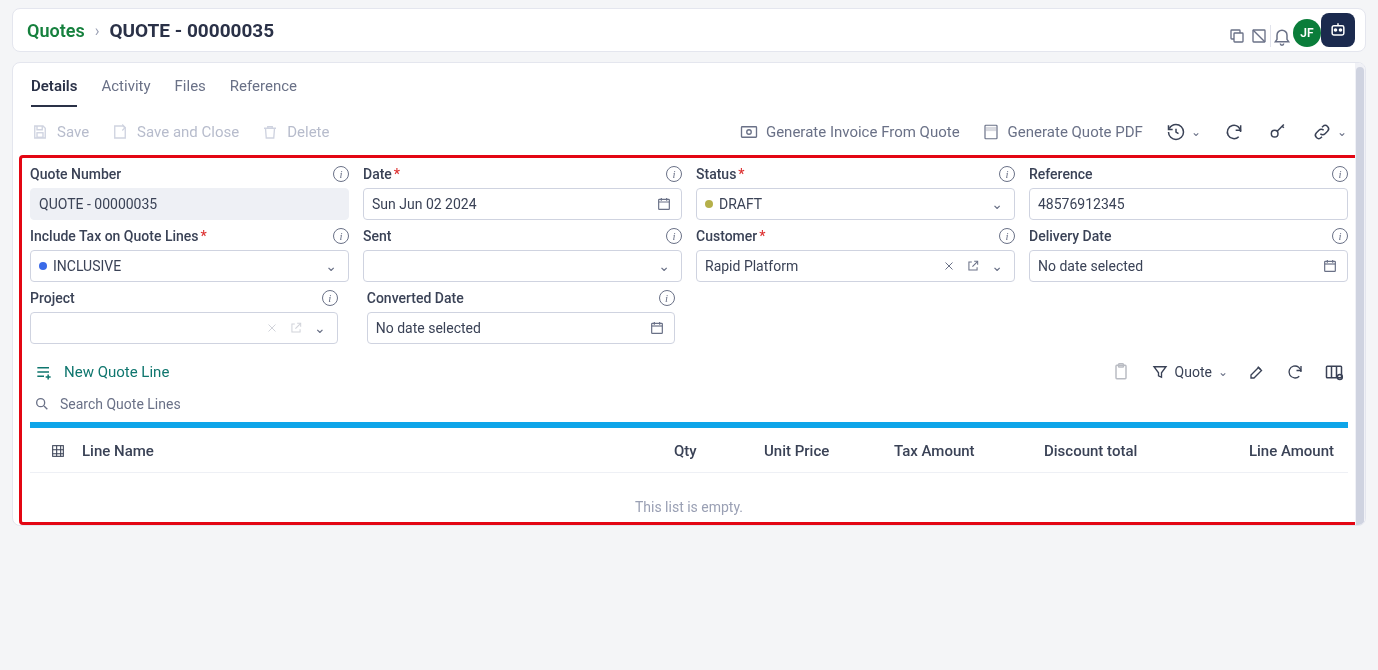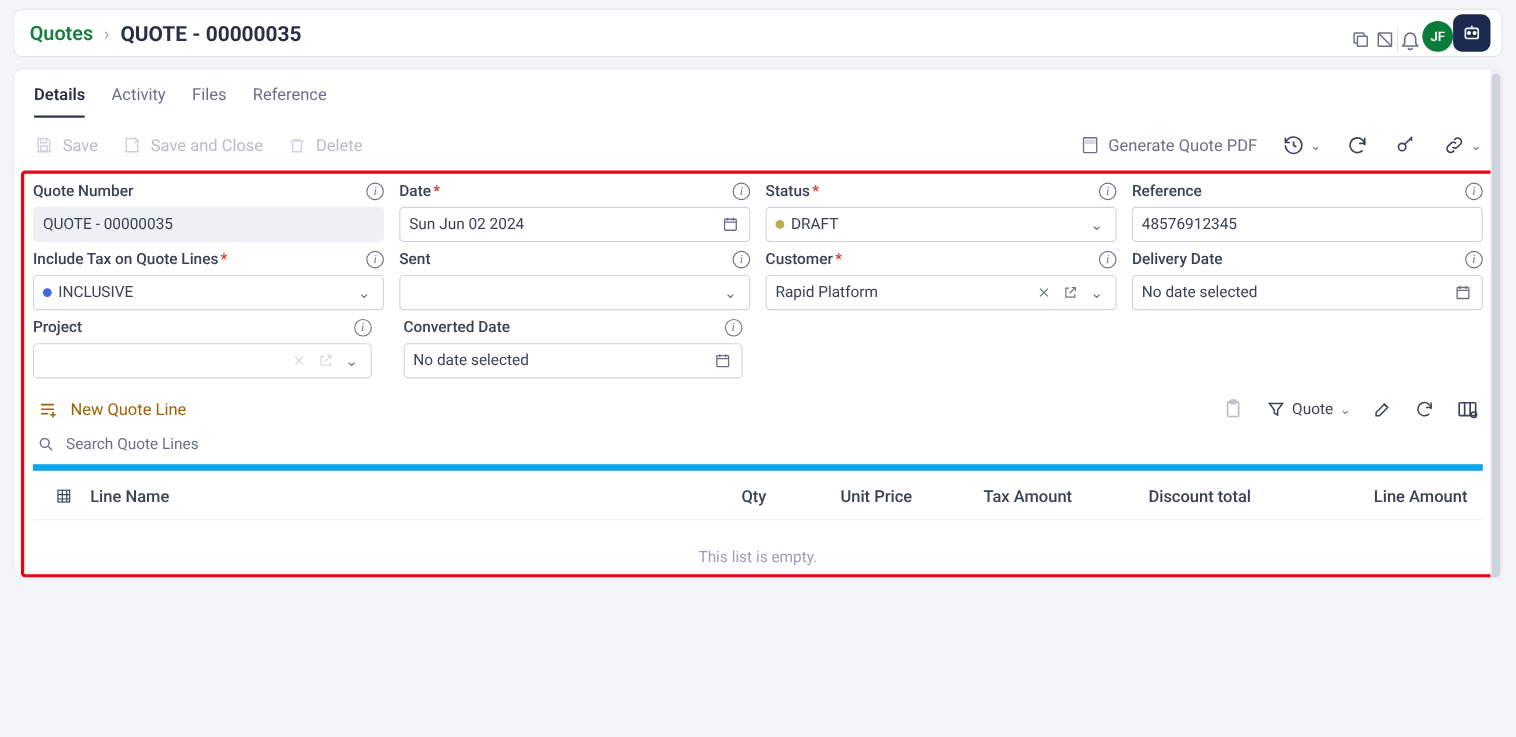--- a/index.html
+++ b/index.html
@@ -162,21 +162,21 @@
     gap: 8px 29px;
     margin-top:8px;
   }
   
   .lines-toolbar {
     display:flex; align-items:center; justify-content:space-between;
     margin-top: 18px;
     padding: 0 4px;
   }
   .lines-toolbar-left {
-     display:flex; align-items:center; gap:10px; color:#a16207; font-size:15px; cursor:pointer;
+     display:flex; align-items:center; gap:10px; color:#0f766e; font-size:15px; cursor:pointer;
   }
   .lines-toolbar-right {
     display:flex; align-items:center; gap:20px;
   }
   .filter-pill {
     display:flex; align-items:center; gap:6px; color:#3a4256; font-size:14px; cursor:pointer;
   }
   .searchline {
     display:flex; align-items:center; gap:10px;
     margin-top: 14px; padding: 0 4px 10px 4px;
@@ -291,20 +291,29 @@
               <path d="M9 7V5h6v2"></path>
               <path d="M6 7l1 13h10l1-13"></path>
             </svg>
         </span>
         <span>Delete</span>
       </div>
     </div>
     <div class="toolbar-right">
       <div class="tbtn">
         <span class="ic">
+          <svg width="20" height="16" viewBox="0 0 24 18" fill="none" stroke="currentColor" stroke-width="1.8">
+              <rect x="2" y="2" width="20" height="14" rx="1"></rect>
+              <circle cx="12" cy="9" r="3"></circle>
+            </svg>
+        </span>
+        <span>Generate Invoice From Quote</span>
+      </div>
+      <div class="tbtn">
+        <span class="ic">
           <svg width="18" height="18" viewBox="0 0 24 24" fill="none" stroke="currentColor" stroke-width="1.6">
               <rect x="4" y="3" width="16" height="18" rx="1"></rect>
               <rect x="6" y="6" width="12" height="4" fill="currentColor" opacity="0.25"></rect>
             </svg>
         </span>
         <span>Generate Quote PDF</span>
       </div>
       <div class="with-caret">
         <span class="icon-only">
           <svg width="20" height="20" viewBox="0 0 24 24" fill="none" stroke="currentColor" stroke-width="1.8">

